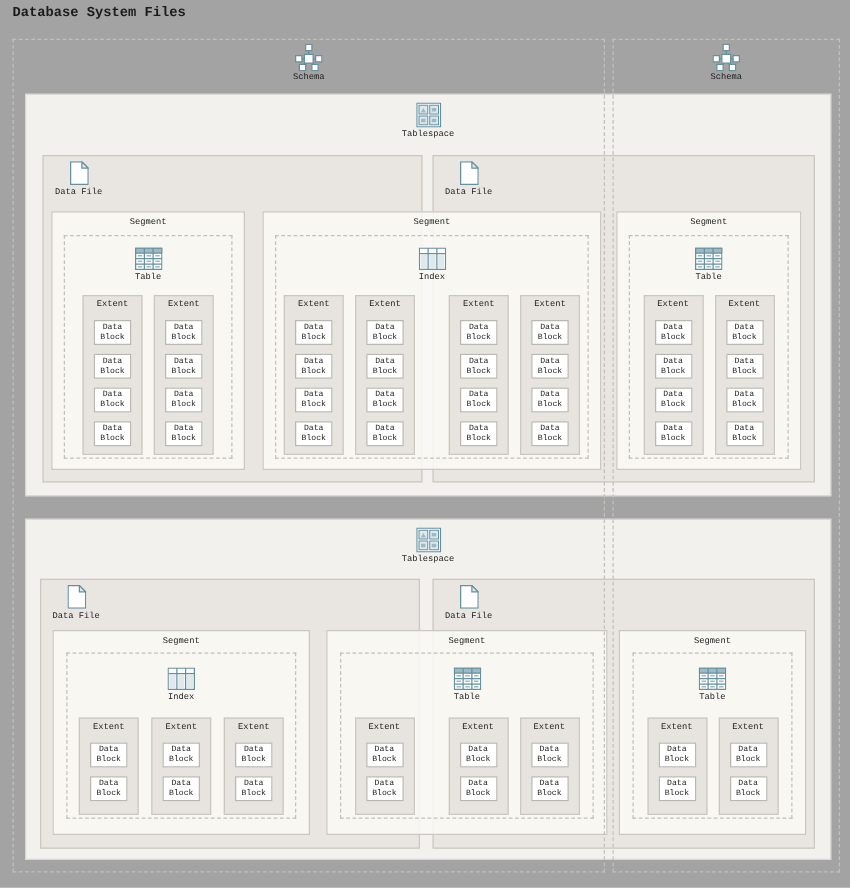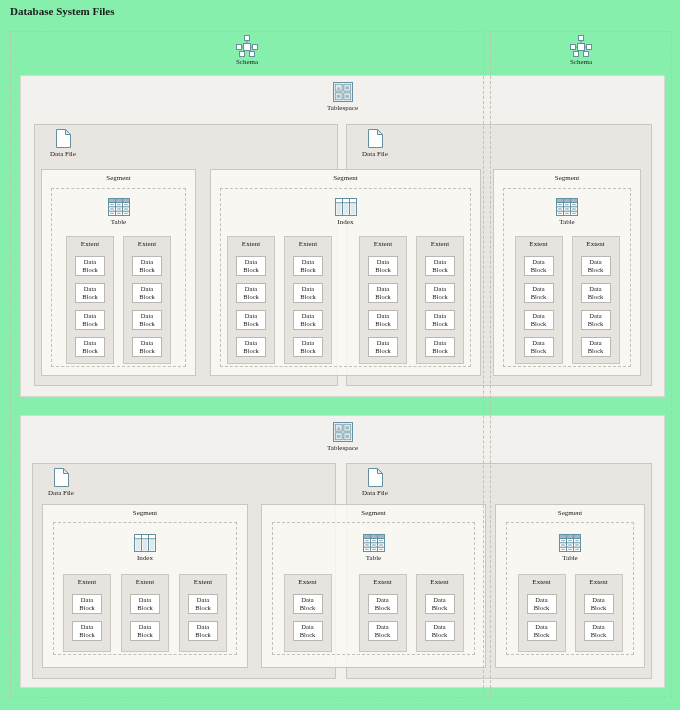--- a/index.html
+++ b/index.html
@@ -3,22 +3,22 @@
 <meta charset="utf-8">
 <style>
   :root {
     --tablespace-fill:#f2f1ed; --data-file-fill:#e9e6e1; --segment-fill:rgba(250,249,245,.85);
     --extent-fill:#e7e4df; --block-fill:#ffffff; --box-border:#c9c7c0; --block-border:#b9b7af;
     --dashed-border:#c2c0b8; --icon-stroke:#6490a0; --icon-fill:#dfe9ec; --icon-accent:#9db9c3;
     --text:#1b1b1b;
   }
   * { box-sizing:border-box; margin:0; padding:0; }
   body { background:#ffffff; }
-  .page { position:relative; width:680px; height:710px; background:#86efac; overflow:hidden;
-          font-family:Liberation Serif, serif; color:var(--text); }
+  .page { position:relative; width:680px; height:710px; background:#a3a3a3; overflow:hidden;
+          font-family:Liberation Mono, monospace; color:var(--text); }
   .page-title { position:absolute; left:10px; top:5px; font-size:11px; font-weight:bold; white-space:nowrap; }
 
   .small-label { font-size:7px; line-height:1.2; white-space:nowrap; color:var(--text); }
 
   .schema { position:absolute; border:1px dashed var(--dashed-border); background:transparent;
             z-index:40; pointer-events:none; }
   .schema-header { position:absolute; top:3px; left:0; right:0; display:flex; flex-direction:column;
                    align-items:center; gap:1px; }
 
   .tablespace { position:absolute; background:var(--tablespace-fill); border:1px solid #dad8d2; z-index:1; }

